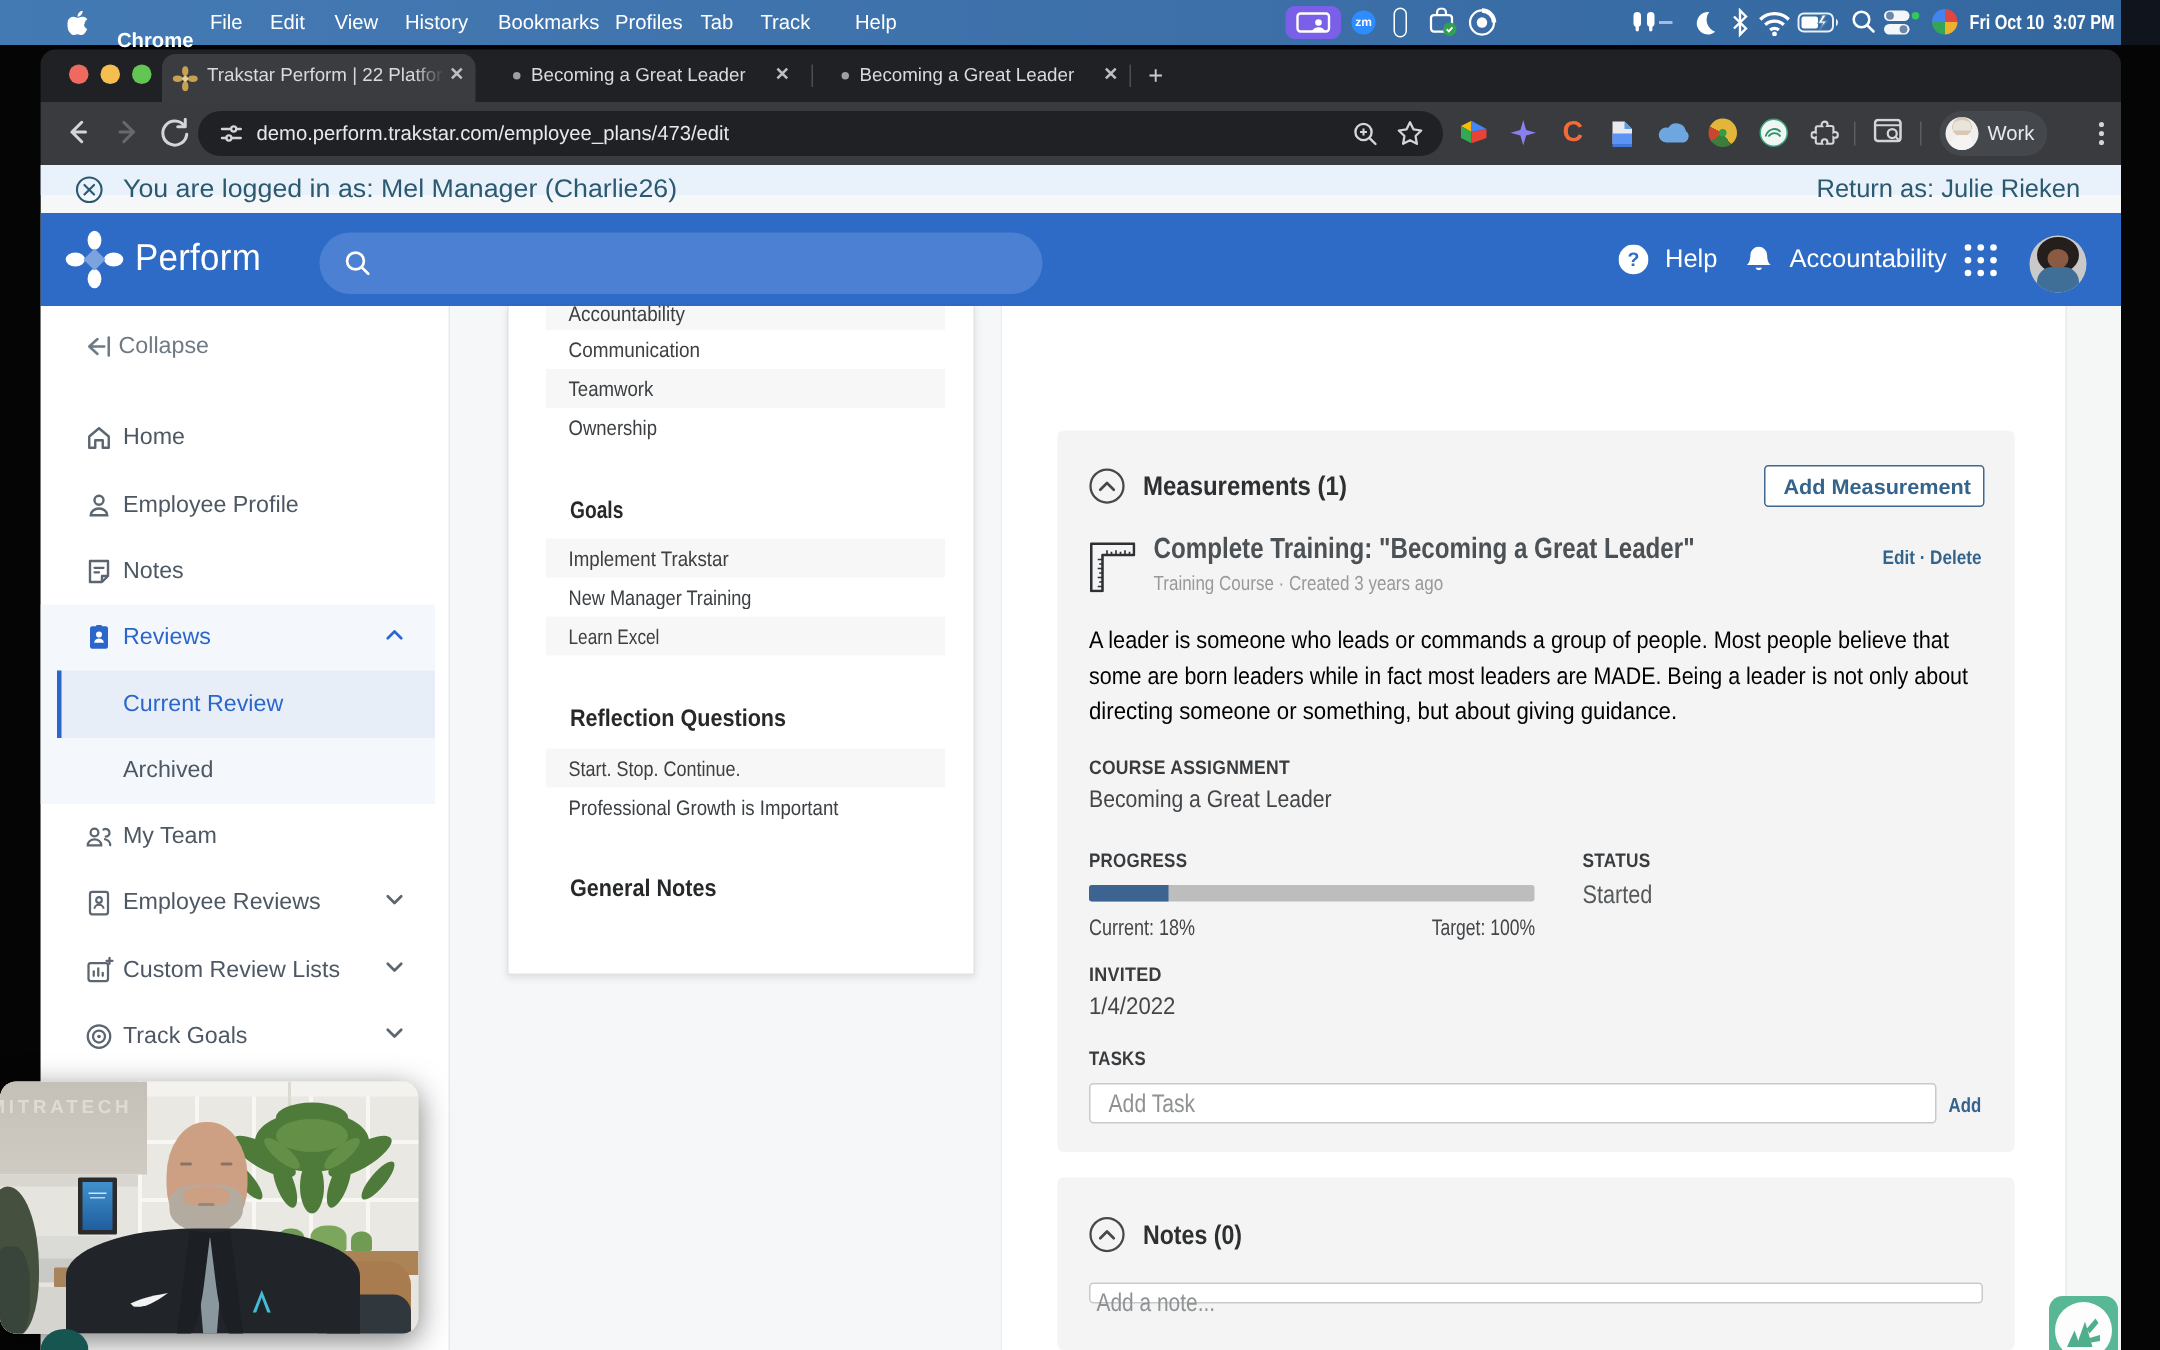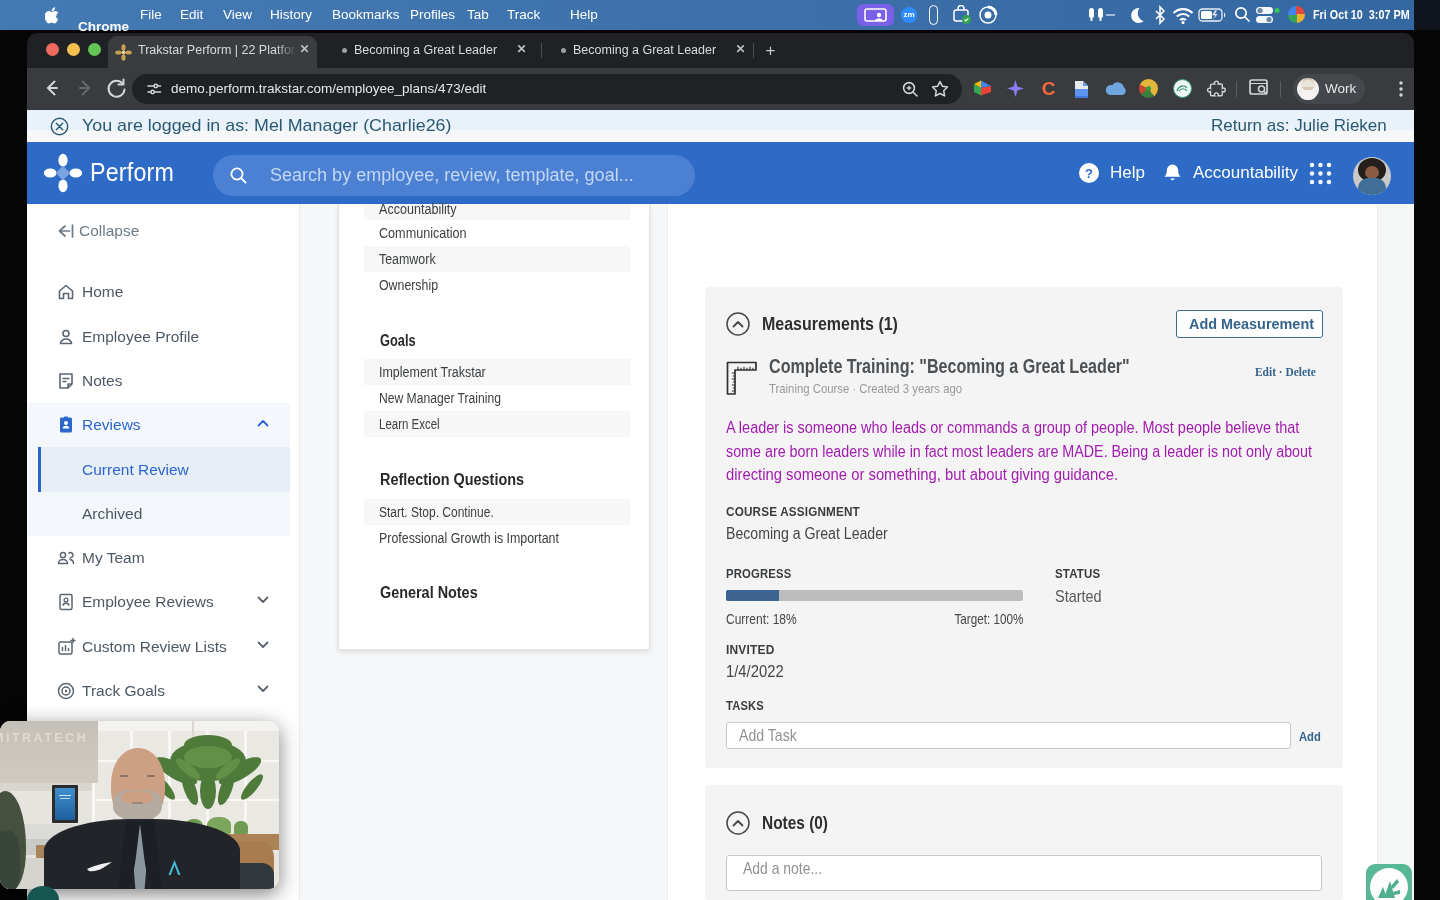--- a/index.html
+++ b/index.html
@@ -275,21 +275,20 @@
               <ellipse cx="32.8" cy="20" rx="6.4" ry="4.6"></ellipse>
             </g>
             <rect x="14.8" y="14.8" width="10.4" height="10.4" fill="#7ba3e0" transform="rotate(45 20 20)"></rect>
           </svg>
       <div class="abs" style="left:63px; top:16px; color:#fff; font-size:25px; font-weight:500; letter-spacing:0.2px;"><span class="sq" id="t_perf" style="transform:scaleX(0.93);">Perform</span></div>
       <div id="searchpill">
         <svg class="abs" style="left:16px; top:11px;" width="19" height="19" viewBox="0 0 19 19">
               <circle cx="8" cy="8" r="5.6" fill="none" stroke="#fff" stroke-width="1.8"></circle>
               <path d="M12.4 12.4 L16.5 16.5" stroke="#fff" stroke-width="1.8" stroke-linecap="round"></path>
             </svg>
-        <div class="abs" style="left:57px; top:0; line-height:41px; color:#c3d7f2; font-size:17.5px;"><span class="sq" id="t_srch" style="transform:scaleX(1.03);">Search by employee, review, template, goal...</span></div>
       </div>
       <svg class="abs" style="left:1052px; top:21px;" width="20" height="20" viewBox="0 0 20 20">
             <circle cx="10" cy="10" r="10" fill="#fff"></circle>
             <text x="10" y="14.6" text-anchor="middle" font-size="13" font-weight="700" fill="#2e6bc6" font-family="Liberation Sans">?</text>
           </svg>
       <div class="abs" style="left:1083px; top:0; line-height:62px; color:#fff; font-size:17px;">Help</div>
       <svg class="abs" style="left:1136px; top:21px;" width="19" height="20" viewBox="0 0 19 20">
             <path d="M9.5 1.5 a5.6 5.6 0 0 1 5.6 5.6 c0 4 1.3 5.6 2.4 6.6 H1.5 c1.1-1 2.4-2.6 2.4-6.6 A5.6 5.6 0 0 1 9.5 1.5Z" fill="#fff"></path>
             <path d="M7.3 15.5 a2.3 2.3 0 0 0 4.4 0Z" fill="#fff"></path>
           </svg>
@@ -436,22 +435,22 @@
             <g stroke="#2e3033" fill="none" stroke-width="1.7">
               <path d="M1.5 1.5 H30 V9 H9 V33 H1.5 Z" stroke-linejoin="round"></path>
             </g>
             <g stroke="#2e3033" stroke-width="1.1">
               <path d="M12 9 v-3.2 M15 9 v-2.2 M18 9 v-3.2 M21 9 v-2.2 M24 9 v-3.2 M27 9 v-2.2"></path>
               <path d="M9 12 h-3.2 M9 15 h-2.2 M9 18 h-3.2 M9 21 h-2.2 M9 24 h-3.2 M9 27 h-2.2 M9 30 h-3.2"></path>
             </g>
           </svg>
       <div class="abs" style="left:64px; top:68px; font-size:19.5px; font-weight:700; color:#4c5155;"><span class="sq" id="t_title" style="transform:scaleX(0.826);">Complete Training: "Becoming a Great Leader"</span></div>
       <div class="abs" style="left:64px; top:94px; font-size:13.5px; color:#97999b;"><span class="sq" id="t_sub" style="transform:scaleX(0.84);">Training Course · Created 3 years ago</span></div>
-      <div class="abs" style="left:550px; top:77px; font-size:13px; font-weight:700; color:#34648c;font-family:Liberation Serif, serif;"><span class="sq" id="t_edit" style="transform:scaleX(0.879);">Edit · Delete</span></div>
-      <div class="abs" style="left:21px; top:129px; font-size:16px; line-height:23.7px; color:#a21caf;">
+      <div class="abs" style="left:550px; top:77px; font-size:13px; font-weight:700; color:#34648c;"><span class="sq" id="t_edit" style="transform:scaleX(0.879);">Edit · Delete</span></div>
+      <div class="abs" style="left:21px; top:129px; font-size:16px; line-height:23.7px; color:#000000;">
         <div><span class="sq" id="t_p1" style="transform:scaleX(0.904);">A leader is someone who leads or commands a group of people. Most people believe that</span></div>
         <div><span class="sq" id="t_p2" style="transform:scaleX(0.894);">some are born leaders while in fact most leaders are MADE. Being a leader is not only about</span></div>
         <div><span class="sq" id="t_p3" style="transform:scaleX(0.926);">directing someone or something, but about giving guidance.</span></div>
       </div>
       <div class="minihead" style="left:21px; top:217px;"><span class="sq" id="t_ch" style="transform:scaleX(0.9);">COURSE ASSIGNMENT</span></div>
       <div class="val" style="left:21px; top:238px;"><span class="sq" id="t_cv" style="transform:scaleX(0.883);">Becoming a Great Leader</span></div>
       <div class="minihead" style="left:21px; top:279px;"><span class="sq" id="t_ph" style="transform:scaleX(0.87);">PROGRESS</span></div>
       <div class="minihead" style="left:350px; top:279px;"><span class="sq" id="t_sh" style="transform:scaleX(0.885);">STATUS</span></div>
       <div class="abs" style="left:21px; top:303px; width:297px; height:11px; background:#bdbdbd; border-radius:2px;">
             <div style="position:absolute; left:0; top:0; width:53px; height:11px; background:#3d6390; border-radius:2px 0 0 2px;"></div>
@@ -467,21 +466,21 @@
       <div class="inputbox" style="left:21px; top:435px; width:565px; height:27px; line-height:25px; padding-left:12px;"><span class="sq" id="t_at" style="transform:scaleX(0.83);">Add Task</span></div>
       <div class="abs" style="left:594px; top:442px; font-size:13.5px; font-weight:700; color:#34648c;"><span class="sq" id="t_ad" style="transform:scaleX(0.83);">Add</span></div>
     </div>
 
     <div class="panel" style="top:675px; height:115px;">
       <svg class="abs" style="left:21px; top:26px;" width="24" height="24" viewBox="0 0 24 24">
             <circle cx="12" cy="12" r="11" fill="none" stroke="#46484a" stroke-width="1.5"></circle>
             <path d="M7.5 14.5 L12 10 L16.5 14.5" fill="none" stroke="#46484a" stroke-width="1.8" stroke-linecap="round" stroke-linejoin="round"></path>
           </svg>
       <div class="sectitle" style="left:57px; top:28px;"><span class="sq" id="t_notes" style="transform:scaleX(0.857);">Notes (0)</span></div>
-      <div class="inputbox" style="left:21px; top:70px; width:596px; height:36px; line-height:25px; padding-left:16px;"><span class="sq" id="t_an" style="transform:scaleX(0.82);">Add a note...</span></div>
+      <div class="inputbox" style="left:21px; top:70px; width:596px; height:14px; line-height:25px; padding-left:4px;"><span class="sq" id="t_an" style="transform:scaleX(0.82);">Add a note...</span></div>
     </div>
   </div>
 </div>
 
 <div id="video">
   <div class="abs" style="left:0; top:0; width:279px; height:170px; background:#e7e5e0;"></div>
 
   <div class="abs" style="left:92px; top:0; width:187px; height:132px; background:#eae8e3;"></div>
   <div class="abs" style="left:92px; top:0; width:187px; height:132px;
      background:

